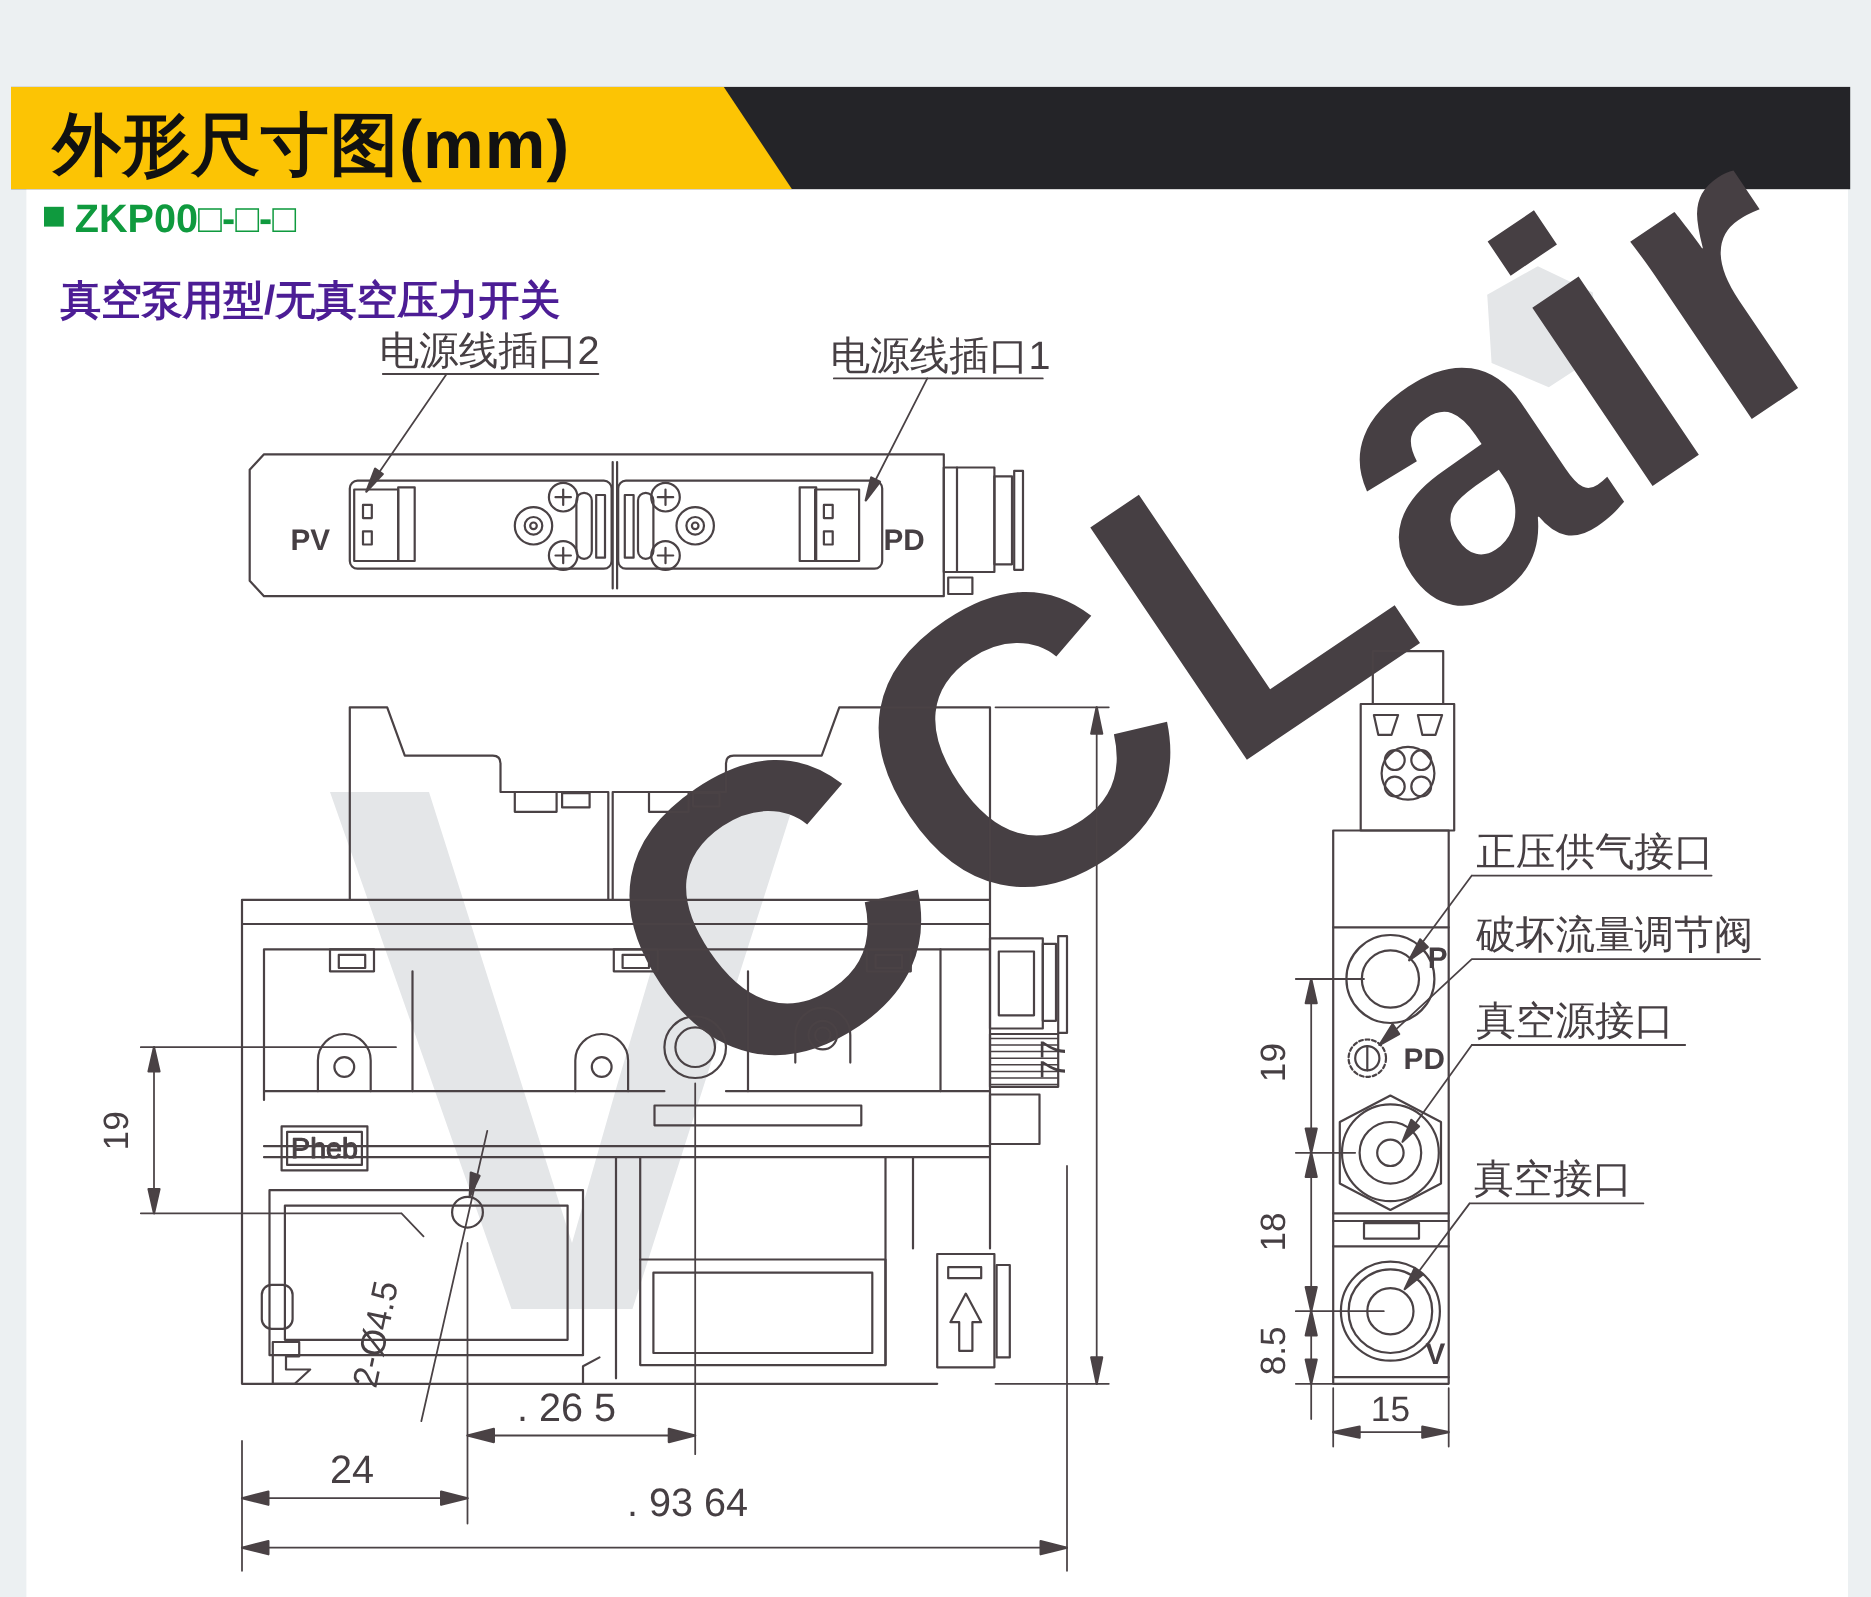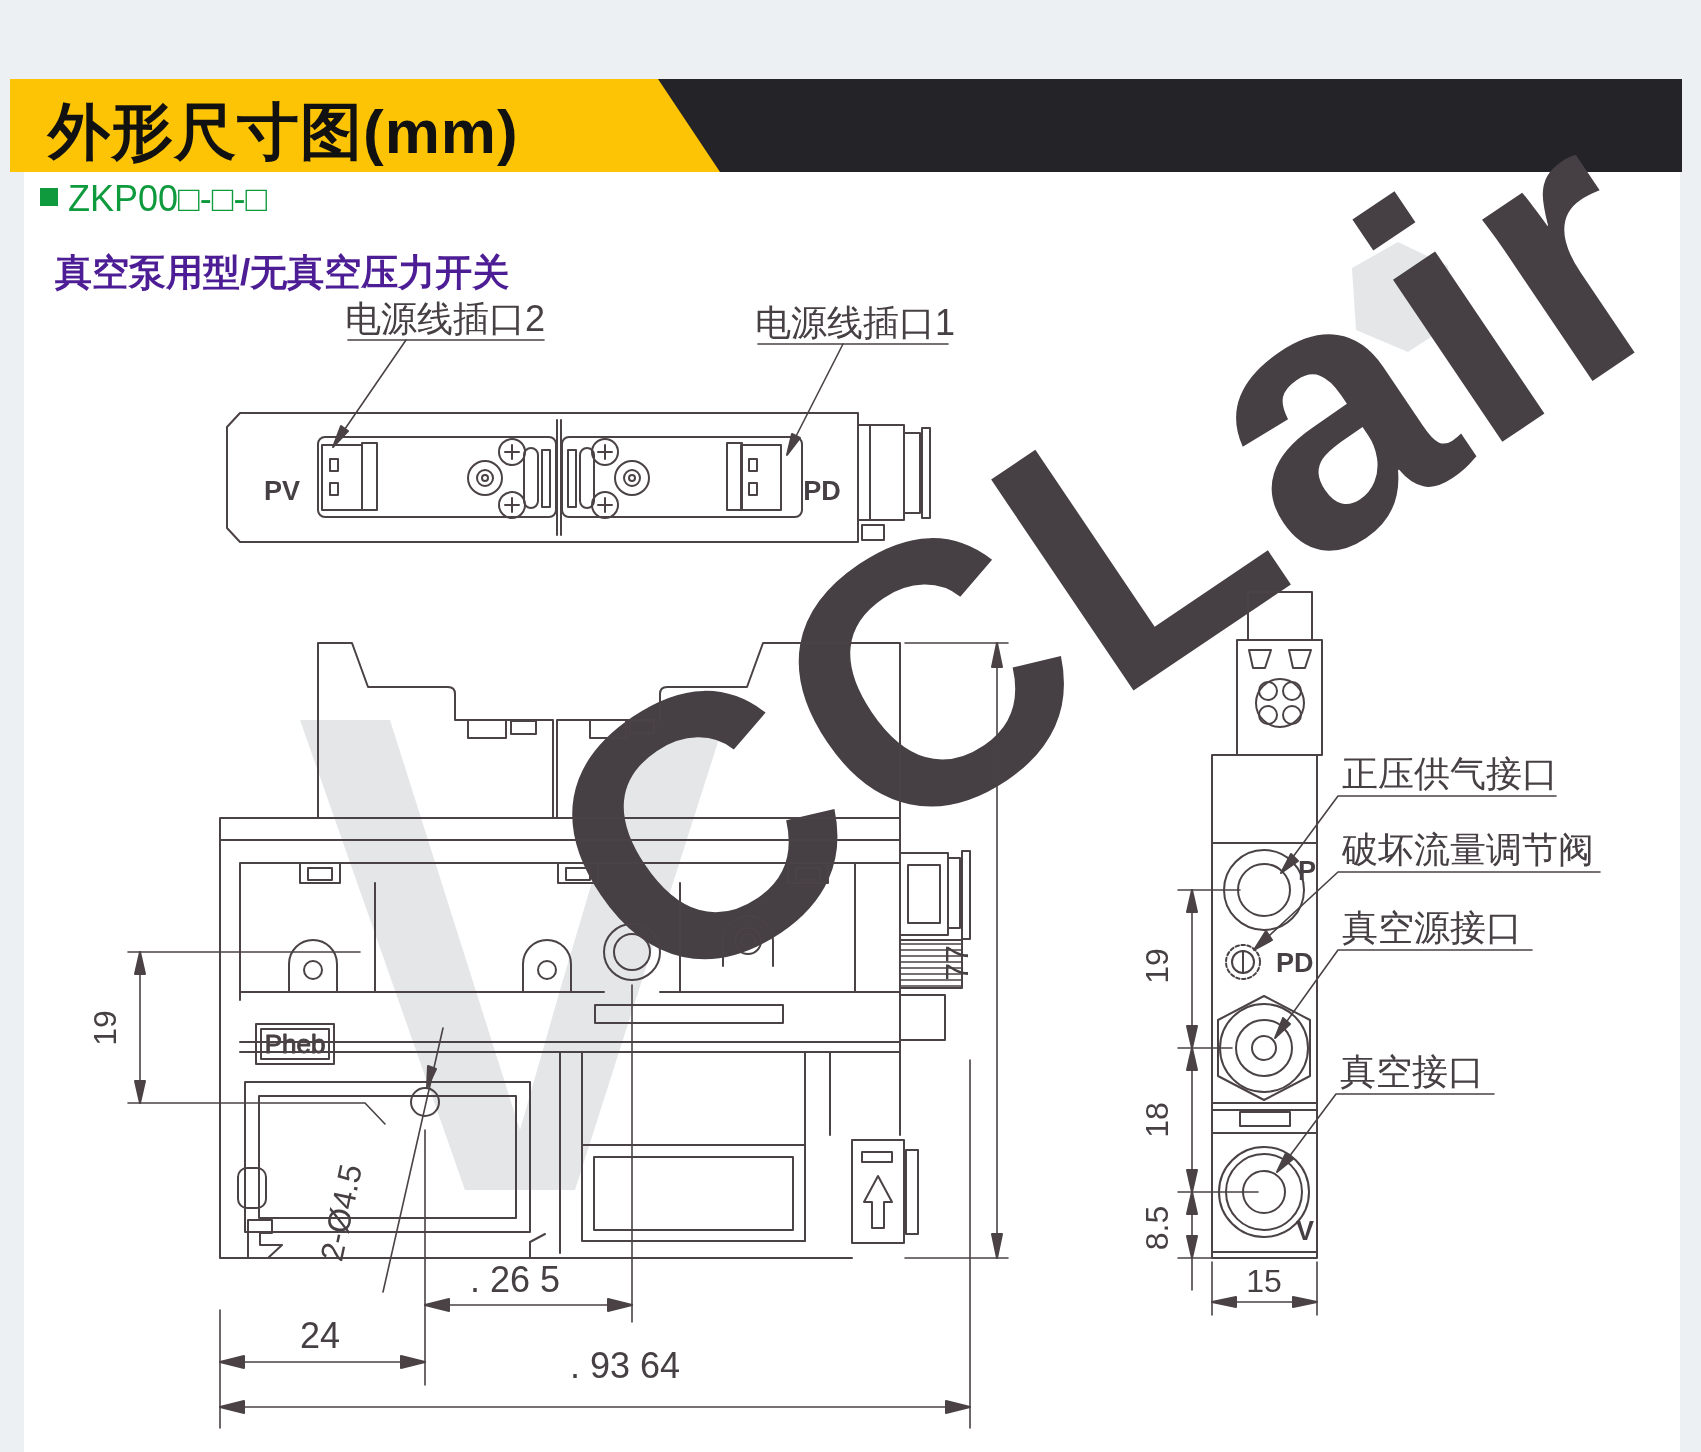--- a/index.html
+++ b/index.html
@@ -12,21 +12,21 @@
   #banner .accent{
     position:absolute;left:0;top:0;width:710px;height:93px;background:#fcc404;
     clip-path:polygon(0 0,648px 0,710px 100%,0 100%);
   }
   #banner .title{
     position:absolute;left:38px;top:11px;font-size:62px;font-weight:bold;color:#111111;
     letter-spacing:1px;white-space:nowrap;font-family:"Liberation Sans",sans-serif;
   }
   #model-line{position:absolute;left:40px;top:178px;height:40px;color:#0f9a3e;}
   #model-line .bullet{position:absolute;left:0;top:10px;width:18px;height:18px;background:#0f9a3e;}
-  #model-line .code{position:absolute;left:28px;top:0;font-size:36px;font-weight:normal;white-space:nowrap;}
+  #model-line .code{position:absolute;left:28px;top:0;font-size:36px;font-weight:bold;white-space:nowrap;}
   #subtitle{position:absolute;left:55px;top:248px;font-size:37px;font-weight:bold;color:#4c1d95;white-space:nowrap;}
   #drawing-svg{position:absolute;left:0;top:0;}
   text{fill:#463f43;}
   .cn{font-size:36px;}
   .dim{font-size:36px;}
   .dims{font-size:32px;}
   .port{font-size:27px;font-weight:bold;}
 </style>
 </head>
 <body>

